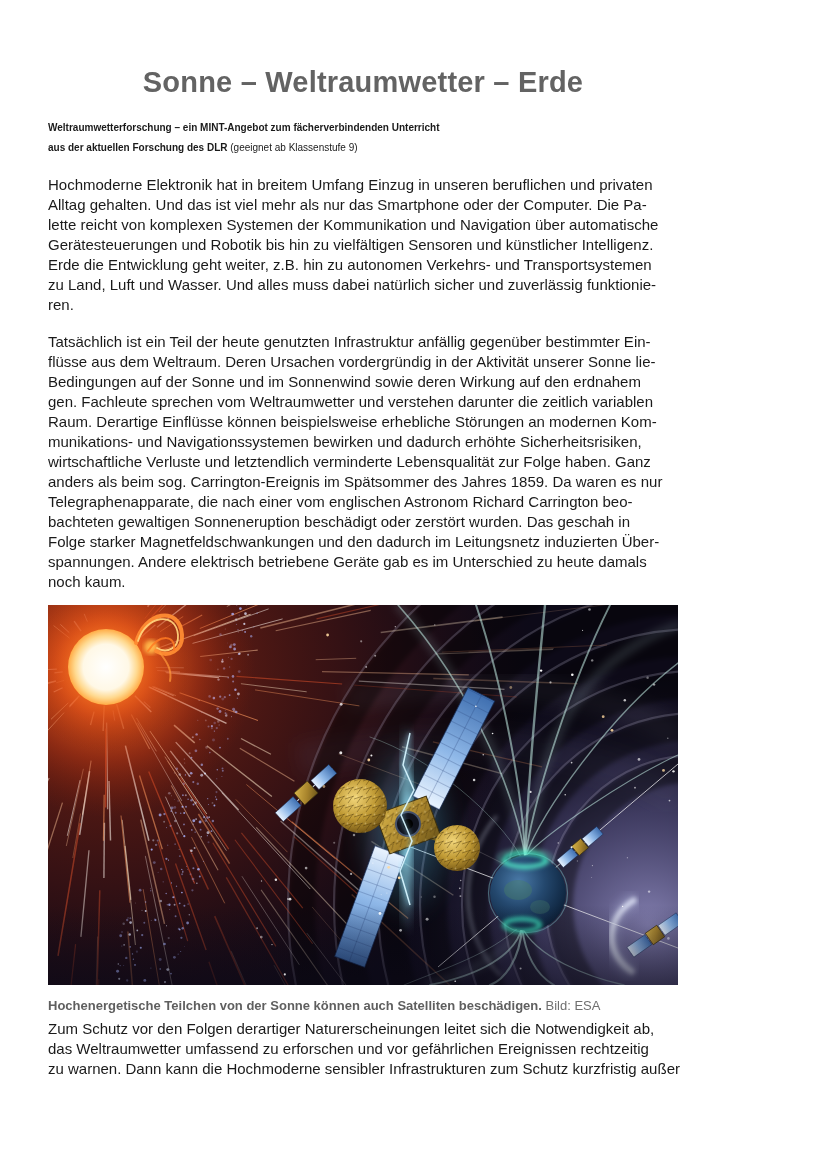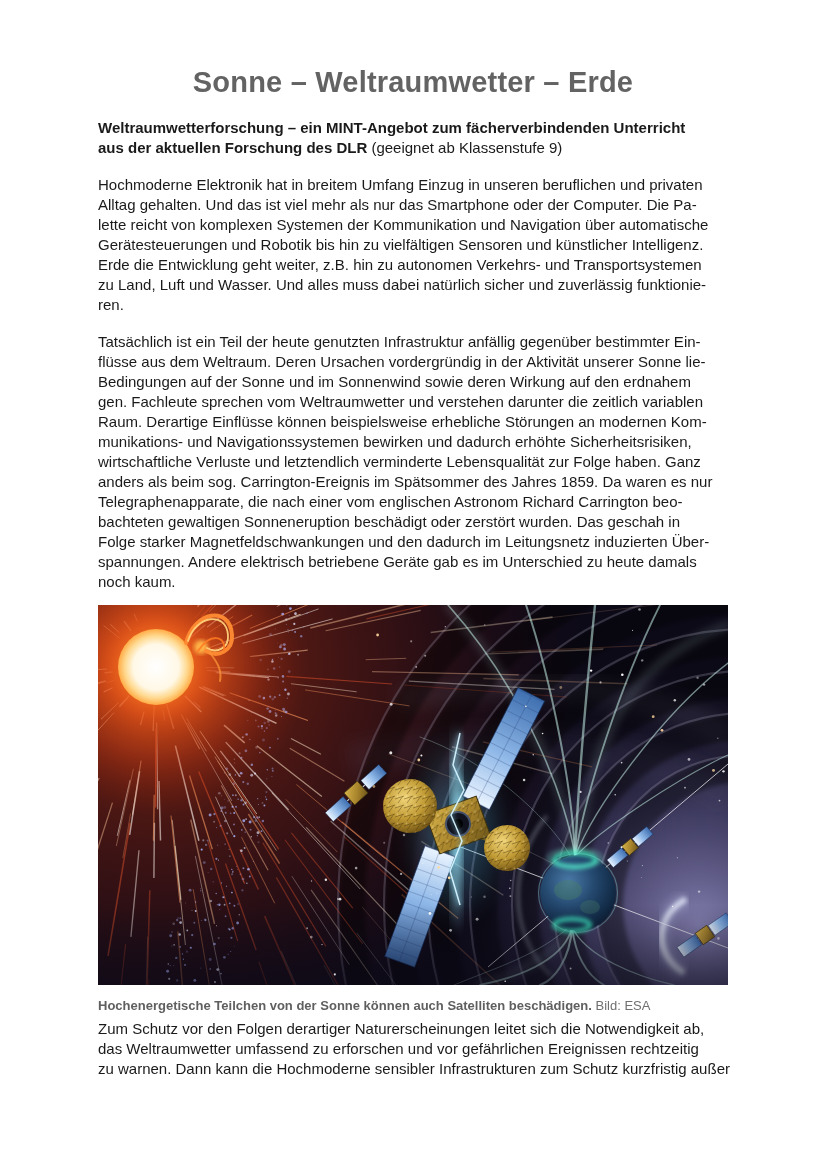--- a/index.html
+++ b/index.html
@@ -1,25 +1,25 @@
 <!DOCTYPE html>
 <html lang="de"><head>
 <meta charset="utf-8">
 <style>
   html,body{margin:0;padding:0;}
   body{
     width:826px;height:1169px;background:#ffffff;overflow:hidden;
     font-family:"Liberation Sans", sans-serif;
   }
-  .page{width:630px;padding:64px 98px 0 98px;}
+  .page{width:630px;padding:64px 98px 0 48px;}
   .title{
     margin:0;font-size:29px;line-height:36px;font-weight:bold;
     color:#636363;text-align:center;letter-spacing:0.2px;
   }
-  .subtitle{margin:18px 0 0 0;font-size:15px;line-height:20px;color:#1a1a1a;}
+  .subtitle{margin:18px 0 0 0;font-size:10px;line-height:20px;color:#1a1a1a;}
   .subtitle .sline{display:block;white-space:pre;}
   .para{margin:17px 0 0 0;font-size:15px;line-height:20px;color:#1a1a1a;}
   .para .line{white-space:pre;}
   .figure{margin:13px 0 0 0;}
   .artwork{width:630px;height:380px;line-height:0;background:#0d0a18;}
   .figcaption{
     margin:11px 0 0 0;font-size:13px;line-height:20px;
     color:#5f5f5f;font-weight:bold;white-space:pre-wrap;
   }
   .figcaption .credit{font-weight:normal;color:#6f6f6f;}

